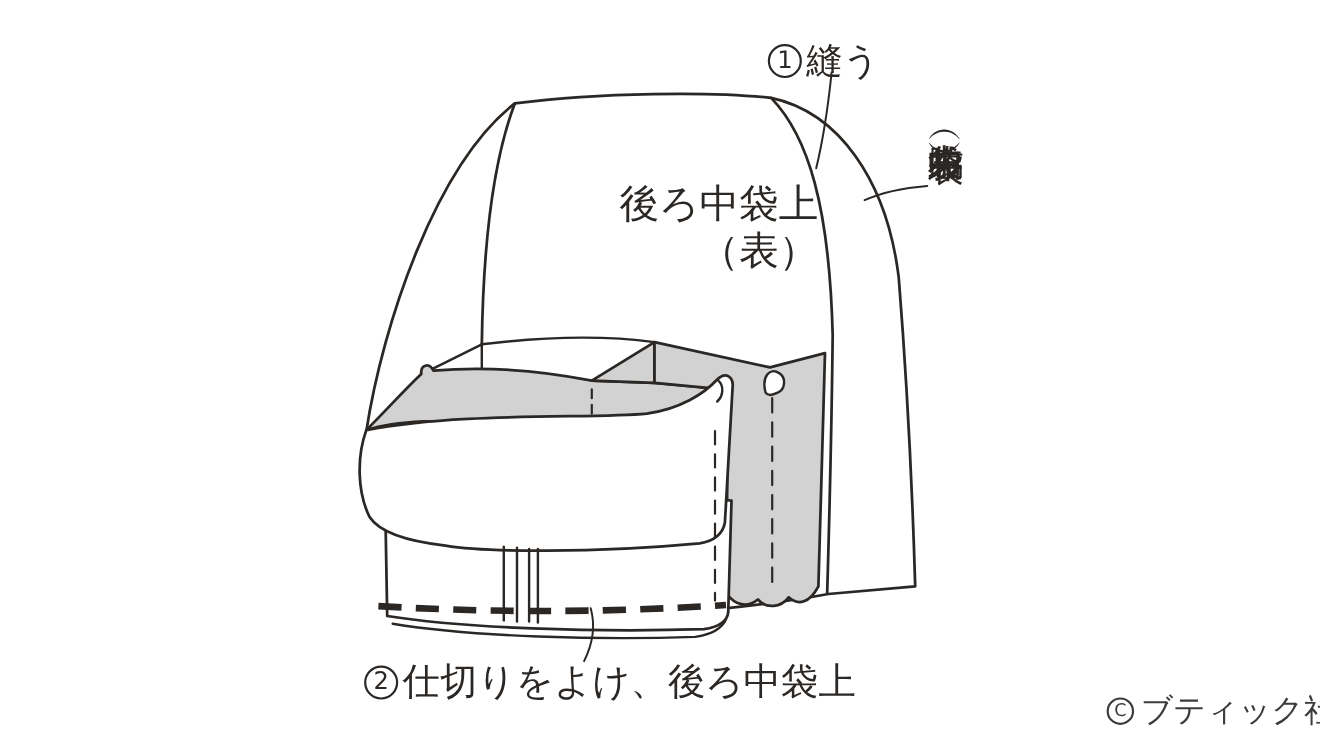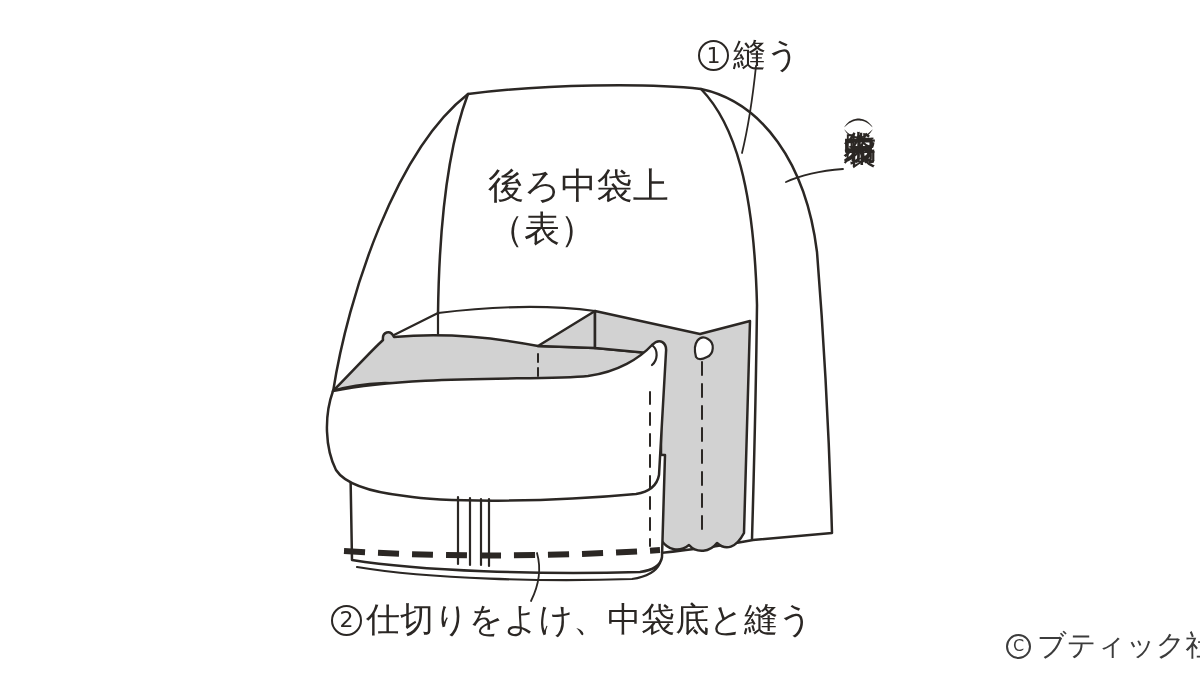--- a/index.html
+++ b/index.html
@@ -8,21 +8,21 @@
     font-family:"DejaVu Sans","Liberation Sans",sans-serif;color:#2b2724;
   }
   .stage svg{position:absolute;left:0;top:0;}
   .ann{position:absolute;white-space:nowrap;color:#2b2724;}
   .step{display:flex;align-items:center;gap:4px;font-size:33px;font-weight:500;}
   .numbadge{
     box-sizing:border-box;display:inline-flex;align-items:center;justify-content:center;
     width:31px;height:31px;border:2.5px solid #2b2724;border-radius:50%;
     font-size:22px;font-weight:500;line-height:1;flex:0 0 auto;
   }
-  .back-label{left:488px;top:164px;width:256px;text-align:left;font-size:36px;line-height:1.2;}
+  .back-label{left:488px;top:164px;width:256px;text-align:right;font-size:36px;line-height:1.2;}
   .side-label{
     left:842px;top:104px;font-size:33px;line-height:1.08;
     writing-mode:vertical-rl;text-orientation:mixed;letter-spacing:1px;
   }
   .step1{left:698px;top:33px;}
   .step2{left:331px;top:597px;font-size:34px;}
   .copyright{
     left:1006px;top:626px;display:flex;align-items:center;gap:6px;
     font-size:29px;color:#3c3c3c;
   }
@@ -92,21 +92,21 @@
 
   <div class="ann back-label">
     <div>後ろ中袋上</div>
     <div>（表）</div>
   </div>
 
   <div class="ann side-label">中袋脇布（表）</div>
 
   <div class="ann step step2">
     <span class="numbadge">2</span>
-    <span>仕切りをよけ、中袋底と縫う</span>
+    <span>仕切りをよけ、後ろ中袋上</span>
   </div>
 
   <div class="ann copyright">
     <span class="numbadge">C</span>
     <span>ブティック社</span>
   </div>
 
 </div>
 
 </body></html>

